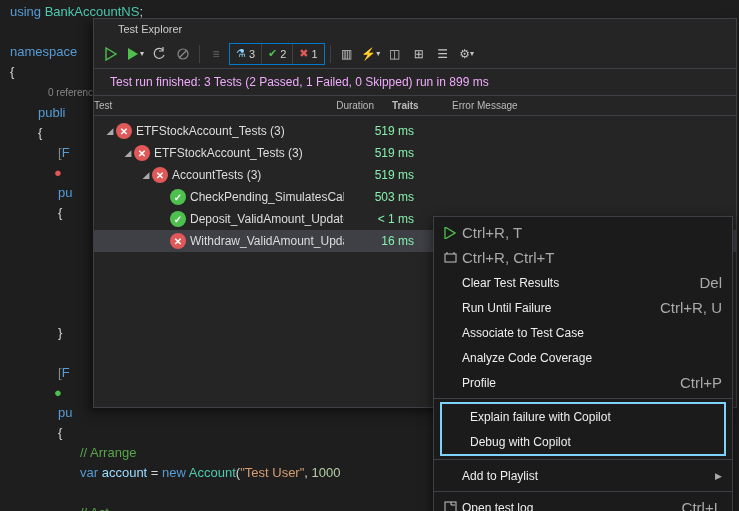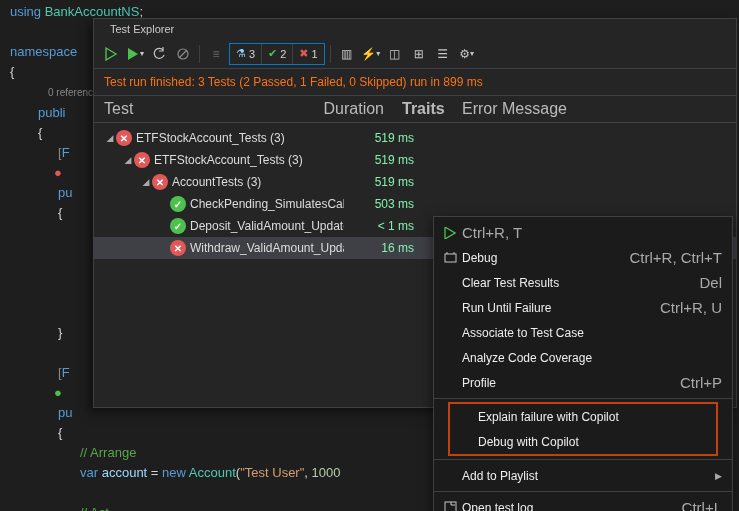--- a/index.html
+++ b/index.html
@@ -3,53 +3,53 @@
 <meta charset="utf-8">
 <style>
 * { margin:0; padding:0; box-sizing:border-box; font-family:'Segoe UI',Arial,sans-serif; }
 body { background:#1e1e1e; color:#d4d4d4; font-size:12px; width:739px; height:511px; overflow:hidden; position:relative; }
 .code-bg { position:absolute; top:0; left:0; width:739px; height:511px; padding:2px 0 0 10px; line-height:20px; font-family:Consolas,monospace; font-size:13px; }
 .kw { color:#569cd6; } .cls { color:#4ec9b0; } .str { color:#d69d72; } .num { color:#b5cea8; } .com { color:#57a64a; } .punc{color:#d4d4d4;} .var{color:#9cdcfe;}
 .codelens { color:#888; font-size:10px; }
 .gutter-pass{color:#4ec04e;} .gutter-fail{color:#e05858;} .gutter-attr{color:#888;}
 
 .panel { position:absolute; top:18px; left:93px; width:644px; height:390px; background:#252526; border:1px solid #3f3f46; box-shadow:-4px 4px 10px rgba(0,0,0,.5); display:flex; flex-direction:column; }
-.panel-title { color:#ccc; font-size:11px; padding:4px 16px; }
+.panel-title { color:#ccc; font-size:11px; padding:4px 24px; }
 .toolbar { display:flex; align-items:center; gap:2px; padding:2px 6px; border-bottom:1px solid #3f3f46; height:30px; }
 .tb-btn { width:22px; height:22px; display:flex; align-items:center; justify-content:center; color:#c5c5c5; }
 .tb-btn.play{color:#4ec04e;}
 .tb-sep{width:1px;height:18px;background:#3f3f46;margin:0 3px;}
 .pill-group{display:flex;border:1px solid #007acc;height:22px;align-items:center;}
 .pill{display:flex;align-items:center;gap:3px;padding:0 6px;height:100%;font-size:11px;}
 .pill+.pill{border-left:1px solid #3f3f46;}
 .ic-flask{color:#88d6ff;} .ic-pass{color:#4ec04e;} .ic-fail{color:#e05858;}
 
-.status-line{padding:6px 10px;font-size:12px;color:#f97316;border-bottom:1px solid #3f3f46;}
-.headers{display:flex;padding:4px 10px;color:#bbb;font-size:16px;border-bottom:1px solid #3f3f46;}
+.status-line{padding:6px 16px;font-size:12px;color:#f0abfc;border-bottom:1px solid #3f3f46;}
+.headers{display:flex;padding:4px 0;color:#bbb;font-size:10px;border-bottom:1px solid #3f3f46;}
 .col-test{width:210px;} .col-dur{width:70px;text-align:right;margin-right:18px;} .col-tr{width:60px;font-weight:bold;} .col-err{flex:1;}
 
 .tree{padding:4px 0;}
 .row{display:flex;align-items:center;height:22px;padding-right:8px;color:#ddd;}
 .row.sel{background:#3f3f46;}
 .exp{width:12px;text-align:center;color:#aaa;font-size:9px;}
 .ic{width:16px;height:16px;display:inline-flex;align-items:center;justify-content:center;margin-right:4px;}
 .ic-x{background:#e05858;border-radius:50%;color:#fff;font-size:10px;font-weight:bold;}
 .ic-ck{background:#4ec04e;border-radius:50%;color:#fff;font-size:10px;font-weight:bold;}
 .tname{flex:0 0 auto;}
 .tdur{text-align:right;color:#86efac;}
 .terr{color:#aaa;font-size:11px;margin-left:20px;overflow:hidden;white-space:nowrap;}
 
 .ctxmenu{position:absolute;top:216px;left:433px;width:300px;background:#1b1b1c;border:1px solid #3f3f46;box-shadow:0 4px 12px rgba(0,0,0,.6);padding:3px 0;}
 .mi{display:flex;align-items:center;height:25px;padding:0 10px 0 4px;color:#eee;font-size:12px;}
 .mi-ic{width:24px;display:flex;justify-content:center;color:#c5c5c5;}
 .mi-lbl{flex:1;}
 .mi-sc{color:#aaa;font-size:15px;}
 .mi-sub{color:#aaa;font-size:9px;}
 .msep{height:1px;background:#3f3f46;margin:3px 0;}
-.highlight-box{border:2px solid #c2410c;margin:2px 14px;}
+.highlight-box{border:2px solid #7dd3fc;margin:2px 6px;}
 </style>
 </head>
 <body>
 
 <div class="code-bg">
   <div><span class="kw">using</span> <span class="cls">BankAccountNS</span><span class="punc">;</span></div>
   <div>&nbsp;</div>
   <div><span class="kw">namespace</span></div>
   <div><span class="punc">{</span></div>
   <div style="padding-left:38px;"><span class="codelens">0 references</span></div>
@@ -190,21 +190,20 @@
       </span>
       <span class="mi-sc">Ctrl+R, T</span>
     </div>
     <div class="mi">
       <span class="mi-ic">
         <svg width="13" height="13" viewBox="0 0 13 13" fill="none" stroke="#c5c5c5" stroke-width="1">
           <rect x="1" y="3" width="11" height="8"></rect>
           <path d="M3 1 L3 3 M10 1 L10 3"></path>
         </svg>
       </span>
-      <span class="mi-lbl">Debug</span>
       <span class="mi-sc">Ctrl+R, Ctrl+T</span>
     </div>
     <div class="mi">
       <span class="mi-ic"></span>
       <span class="mi-lbl">Clear Test Results</span>
       <span class="mi-sc">Del</span>
     </div>
     <div class="mi">
       <span class="mi-ic"></span>
       <span class="mi-lbl">Run Until Failure</span>

